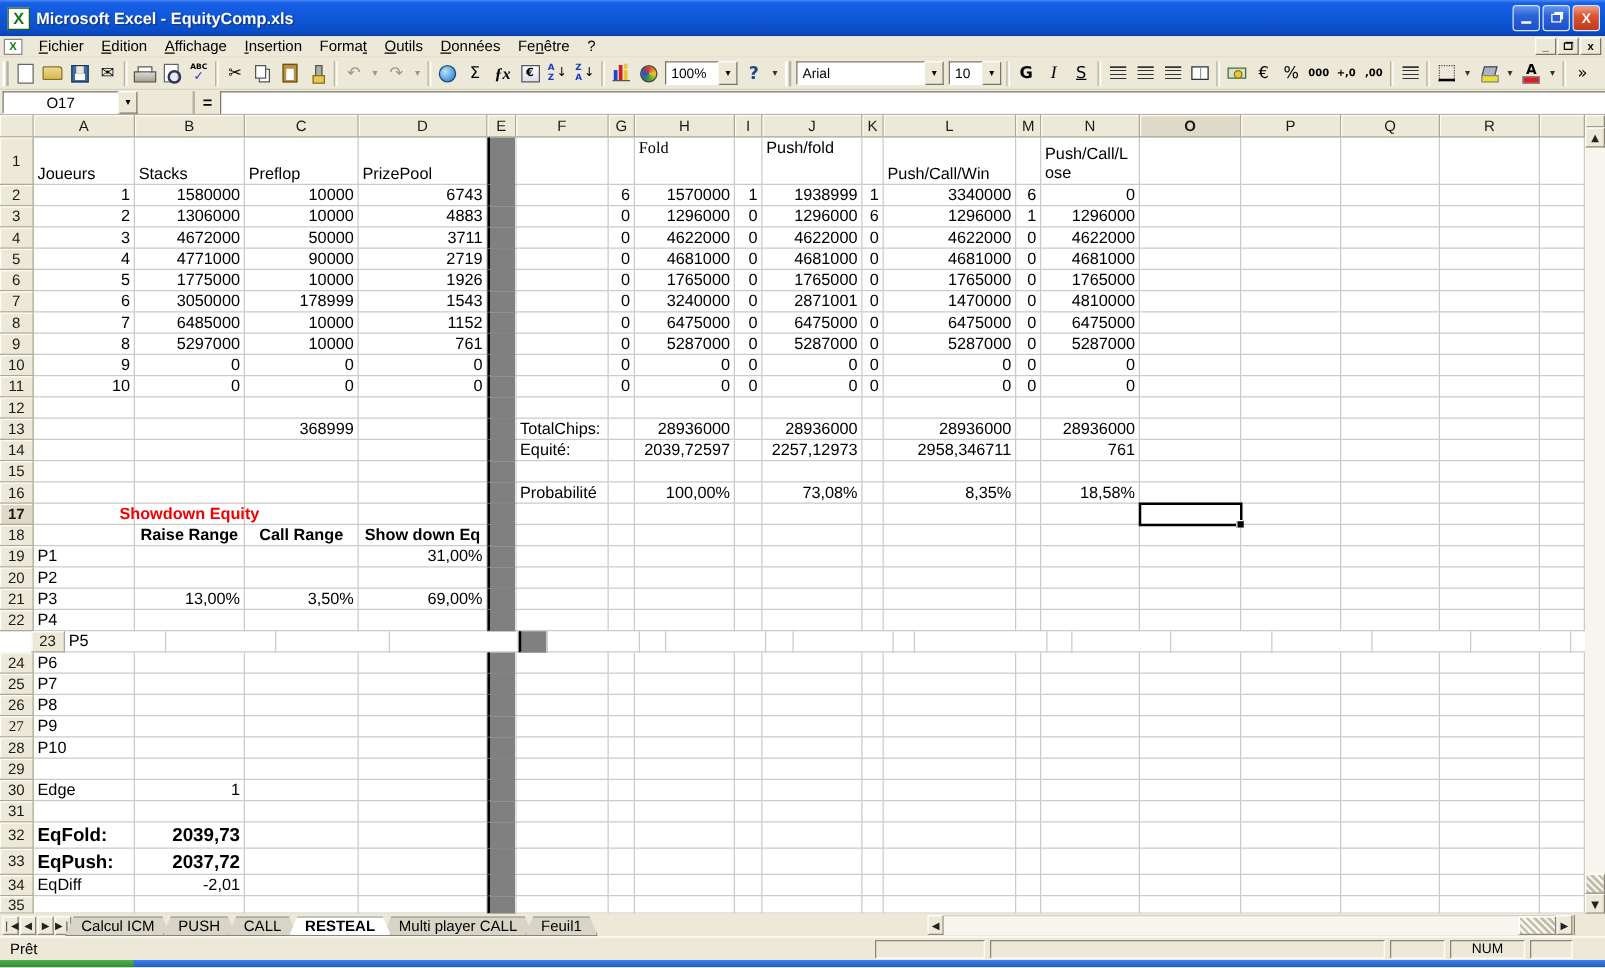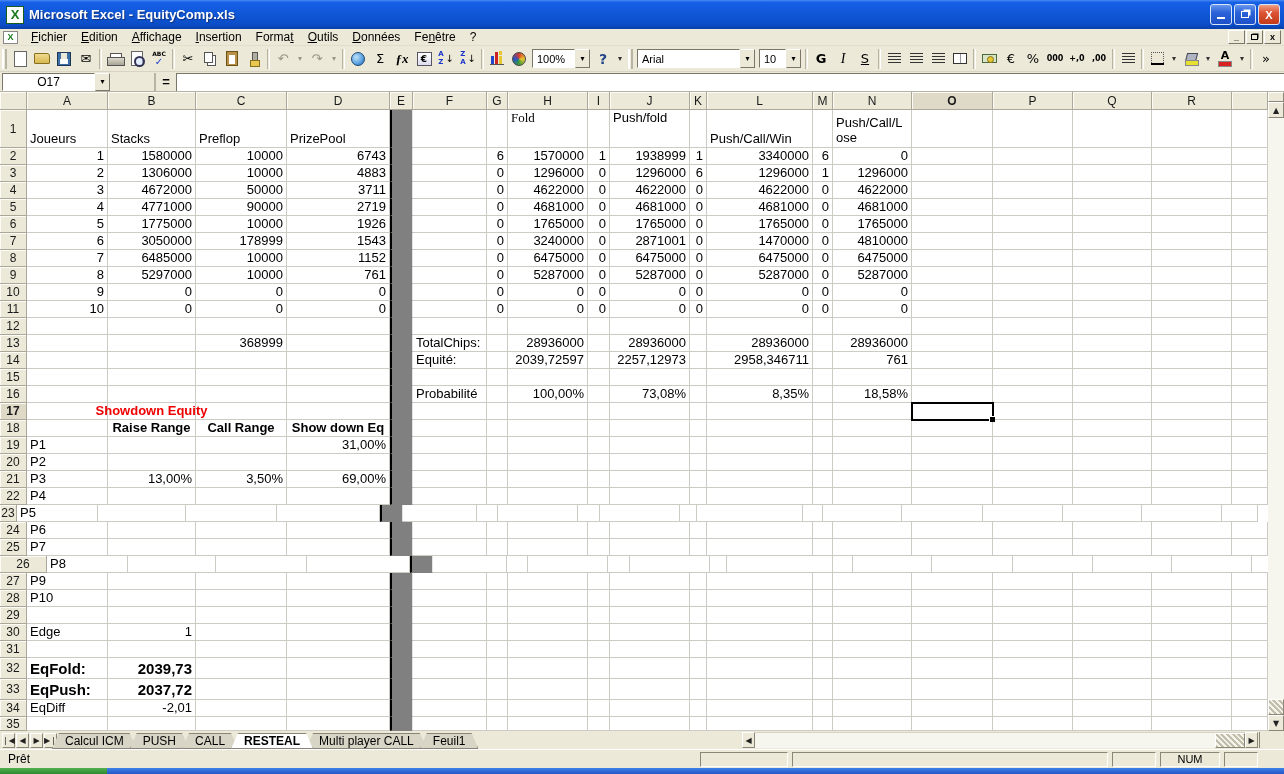--- a/index.html
+++ b/index.html
@@ -880,21 +880,21 @@
         <div class="cell" style="width: 106px; height: 17px;"></div>
         <div class="cell" style="width: 20px; height: 17px;"></div>
         <div class="cell" style="width: 79px; height: 17px;"></div>
         <div class="cell" style="width: 81px; height: 17px;"></div>
         <div class="cell" style="width: 80px; height: 17px;"></div>
         <div class="cell" style="width: 79px; height: 17px;"></div>
         <div class="cell" style="width: 80px; height: 17px;"></div>
         <div class="cell" style="width: 36px; height: 17px;"></div>
       </div>
       <div class="grow">
-        <div class="rh" style="width: 17px; height: 17px;">23</div>
+        <div class="rh" style="width: 27px; height: 17px; margin-left: 25px;">23</div>
         <div class="cell" style="width: 81px; height: 17px;">P5</div>
         <div class="cell" style="width: 88px; height: 17px;"></div>
         <div class="cell" style="width: 91px; height: 17px;"></div>
         <div class="cell" style="width: 103px; height: 17px;"></div>
         <div class="cell graycol" style="width: 23px; height: 17px;"></div>
         <div class="cell" style="width: 74px; height: 17px;"></div>
         <div class="cell" style="width: 21px; height: 17px;"></div>
         <div class="cell" style="width: 80px; height: 17px;"></div>
         <div class="cell" style="width: 22px; height: 17px;"></div>
         <div class="cell" style="width: 80px; height: 17px;"></div>
@@ -946,21 +946,21 @@
         <div class="cell" style="width: 106px; height: 17px;"></div>
         <div class="cell" style="width: 20px; height: 17px;"></div>
         <div class="cell" style="width: 79px; height: 17px;"></div>
         <div class="cell" style="width: 81px; height: 17px;"></div>
         <div class="cell" style="width: 80px; height: 17px;"></div>
         <div class="cell" style="width: 79px; height: 17px;"></div>
         <div class="cell" style="width: 80px; height: 17px;"></div>
         <div class="cell" style="width: 36px; height: 17px;"></div>
       </div>
       <div class="grow">
-        <div class="rh" style="width: 47px; height: 17px;">26</div>
+        <div class="rh" style="width: 27px; height: 17px;">26</div>
         <div class="cell" style="width: 81px; height: 17px;">P8</div>
         <div class="cell" style="width: 88px; height: 17px;"></div>
         <div class="cell" style="width: 91px; height: 17px;"></div>
         <div class="cell" style="width: 103px; height: 17px;"></div>
         <div class="cell graycol" style="width: 23px; height: 17px;"></div>
         <div class="cell" style="width: 74px; height: 17px;"></div>
         <div class="cell" style="width: 21px; height: 17px;"></div>
         <div class="cell" style="width: 80px; height: 17px;"></div>
         <div class="cell" style="width: 22px; height: 17px;"></div>
         <div class="cell" style="width: 80px; height: 17px;"></div>
@@ -968,21 +968,21 @@
         <div class="cell" style="width: 106px; height: 17px;"></div>
         <div class="cell" style="width: 20px; height: 17px;"></div>
         <div class="cell" style="width: 79px; height: 17px;"></div>
         <div class="cell" style="width: 81px; height: 17px;"></div>
         <div class="cell" style="width: 80px; height: 17px;"></div>
         <div class="cell" style="width: 79px; height: 17px;"></div>
         <div class="cell" style="width: 80px; height: 17px;"></div>
         <div class="cell" style="width: 36px; height: 17px;"></div>
       </div>
       <div class="grow">
-        <div class="rh" style="width: 27px; height: 17px;">27</div>
+        <div class="rh" style="width: 27px; height: 17px; font-family: Liberation Serif, serif;">27</div>
         <div class="cell" style="width: 81px; height: 17px;">P9</div>
         <div class="cell" style="width: 88px; height: 17px;"></div>
         <div class="cell" style="width: 91px; height: 17px;"></div>
         <div class="cell" style="width: 103px; height: 17px;"></div>
         <div class="cell graycol" style="width: 23px; height: 17px;"></div>
         <div class="cell" style="width: 74px; height: 17px;"></div>
         <div class="cell" style="width: 21px; height: 17px;"></div>
         <div class="cell" style="width: 80px; height: 17px;"></div>
         <div class="cell" style="width: 22px; height: 17px;"></div>
         <div class="cell" style="width: 80px; height: 17px;"></div>

